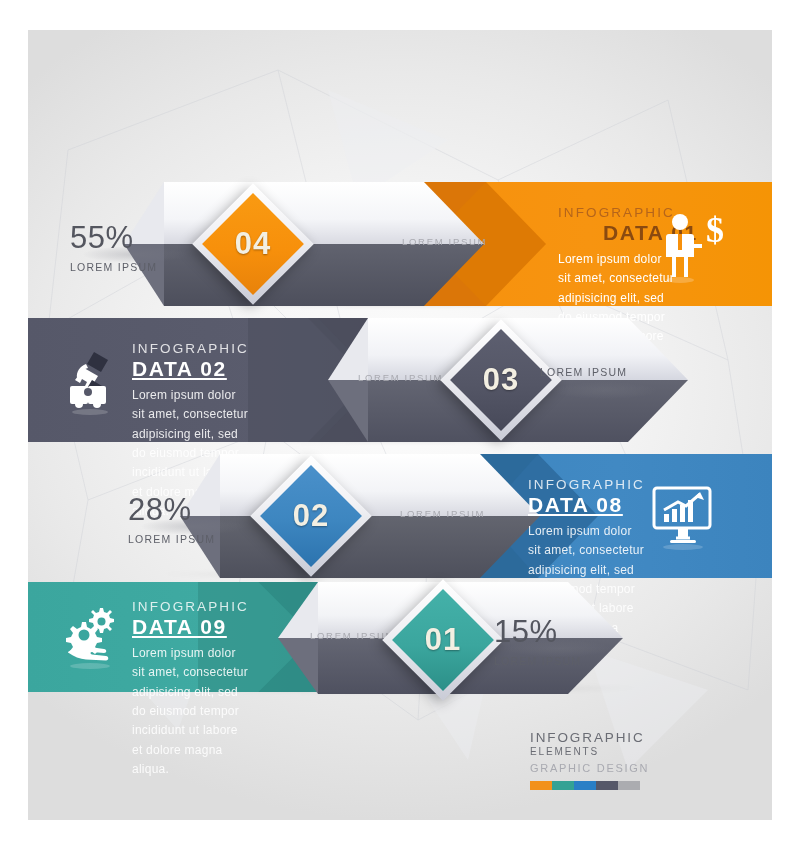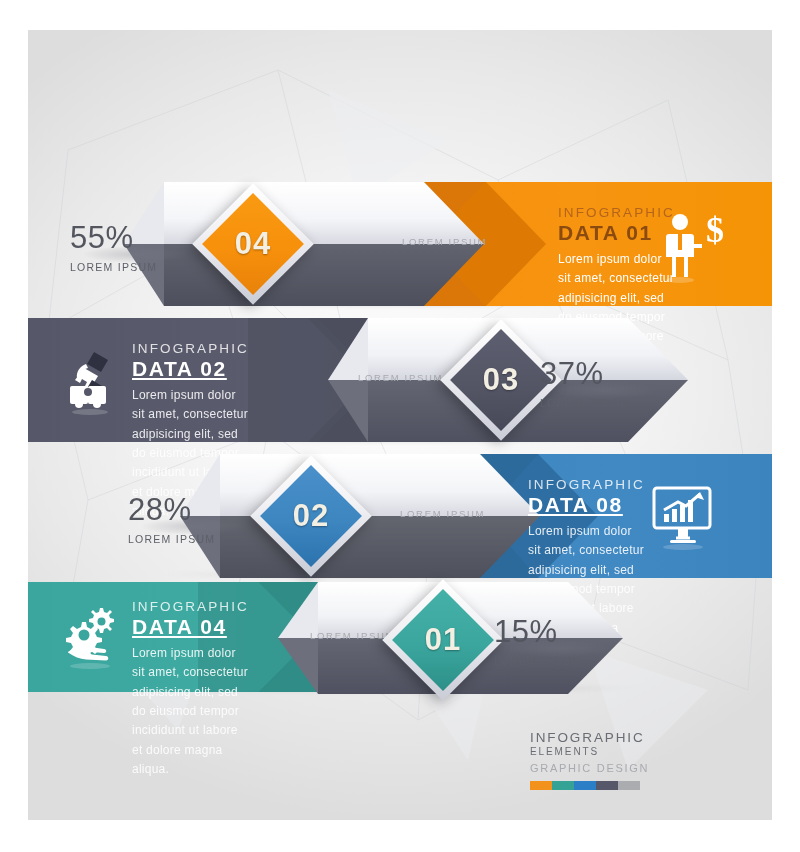--- a/index.html
+++ b/index.html
@@ -86,21 +86,21 @@
     margin-top: 5px;
     max-width: 118px;
   }
 
   
   .on-color .kicker   { color: rgba(255,255,255,.82); }
   .on-color .bigtitle { color: #ffffff; text-decoration: underline; }
   .on-color .body-copy{ color: rgba(255,255,255,.88); }
   
   .on-orange .kicker   { color: #b5651b; }
-  .on-orange .bigtitle { color: #8a4a10; }
+  .on-orange .bigtitle { color: #8a4a10; margin-left: 45px; }
   .on-orange .body-copy{ color: #ffffff; }
 
   
   .pct-wrap { position: absolute; text-align: left; }
   .pct {
     font-size: 31px;
     font-weight: 400;
     color: #54565f;
     letter-spacing: .5px;
     line-height: 1;
@@ -325,21 +325,20 @@
     <div class="arrow-label" style="left:330px;top:54px;">LOREM IPSUM</div>
 
     <div class="diamond" style="left:430px;top:19px;">
       <div class="bezel"></div>
       <div class="inner" style="background:linear-gradient(135deg,#5D5F70 0%,#545666 55%,#474959 100%);"></div>
       <div class="num">03</div>
     </div>
 
     <div class="pct-wrap" style="left:512px;top:40px;width:130px;">
       <div class="pct-ellipse"></div>
-      <div class="pct">37%</div>
       <div class="pct-sub">LOREM IPSUM</div>
     </div>
 
     <div class="txtblock on-color" style="left:104px;top:24px;">
       <div class="kicker">INFOGRAPHIC</div>
       <div class="bigtitle">DATA 02</div>
       <div class="body-copy">Lorem ipsum dolor sit amet, consectetur adipisicing elit, sed do eiusmod tempor incididunt ut labore et dolore magna aliqua.</div>
     </div>
 
     <svg class="icon-art" style="left:36px;top:28px;width:68px;height:72px;" viewBox="0 0 68 72">
@@ -464,21 +463,21 @@
     </div>
 
     <div class="pct-wrap" style="left:466px;top:34px;width:130px;">
       <div class="pct-ellipse"></div>
       <div class="pct">15%</div>
       <div class="pct-sub">LOREM IPSUM</div>
     </div>
 
     <div class="txtblock on-color" style="left:104px;top:18px;">
       <div class="kicker">INFOGRAPHIC</div>
-      <div class="bigtitle">DATA 04</div>
+      <div class="bigtitle">DATA 09</div>
       <div class="body-copy">Lorem ipsum dolor sit amet, consectetur adipisicing elit, sed do eiusmod tempor incididunt ut labore et dolore magna aliqua.</div>
     </div>
 
     <svg class="icon-art" style="left:36px;top:22px;width:68px;height:66px;" viewBox="0 0 68 66">
       <g fill="#ffffff">
         <path d="M36 4 l3 0 1 4 3 1 3 -3 2 2 -3 3 1 3 4 1 0 3 -4 1 -1 3 3 3 -2 2 -3 -3 -3 1 -1 4 -3 0 -1 -4 -3 -1 -3 3 -2 -2 3 -3 -1 -3 -4 -1 0 -3 4 -1 1 -3 -3 -3 2 -2 3 3 3 -1 z"></path>
         <circle cx="37.5" cy="17.5" r="4" fill="#3BA69E"></circle>
         <path d="M18 18 l4 0 1 5 4 2 4 -3 3 3 -3 4 2 4 5 1 0 4 -5 1 -2 4 3 4 -3 3 -4 -3 -4 2 -1 5 -4 0 -1 -5 -4 -2 -4 3 -3 -3 3 -4 -2 -4 -5 -1 0 -4 5 -1 2 -4 -3 -4 3 -3 4 3 4 -2 z"></path>
         <circle cx="20" cy="31" r="5.5" fill="#3BA69E"></circle>
         <path d="M4 48 c6 -5 14 -6 22 -5 l14 2 c3 .4 3 4 0 4 l-12 -1 c-2 0 -2 2 0 2.5 l14 1.5 c3 .4 3 4.5 0 4.5 l-20 -1 c-6 -.3 -12 -3 -18 -7 z"></path>

